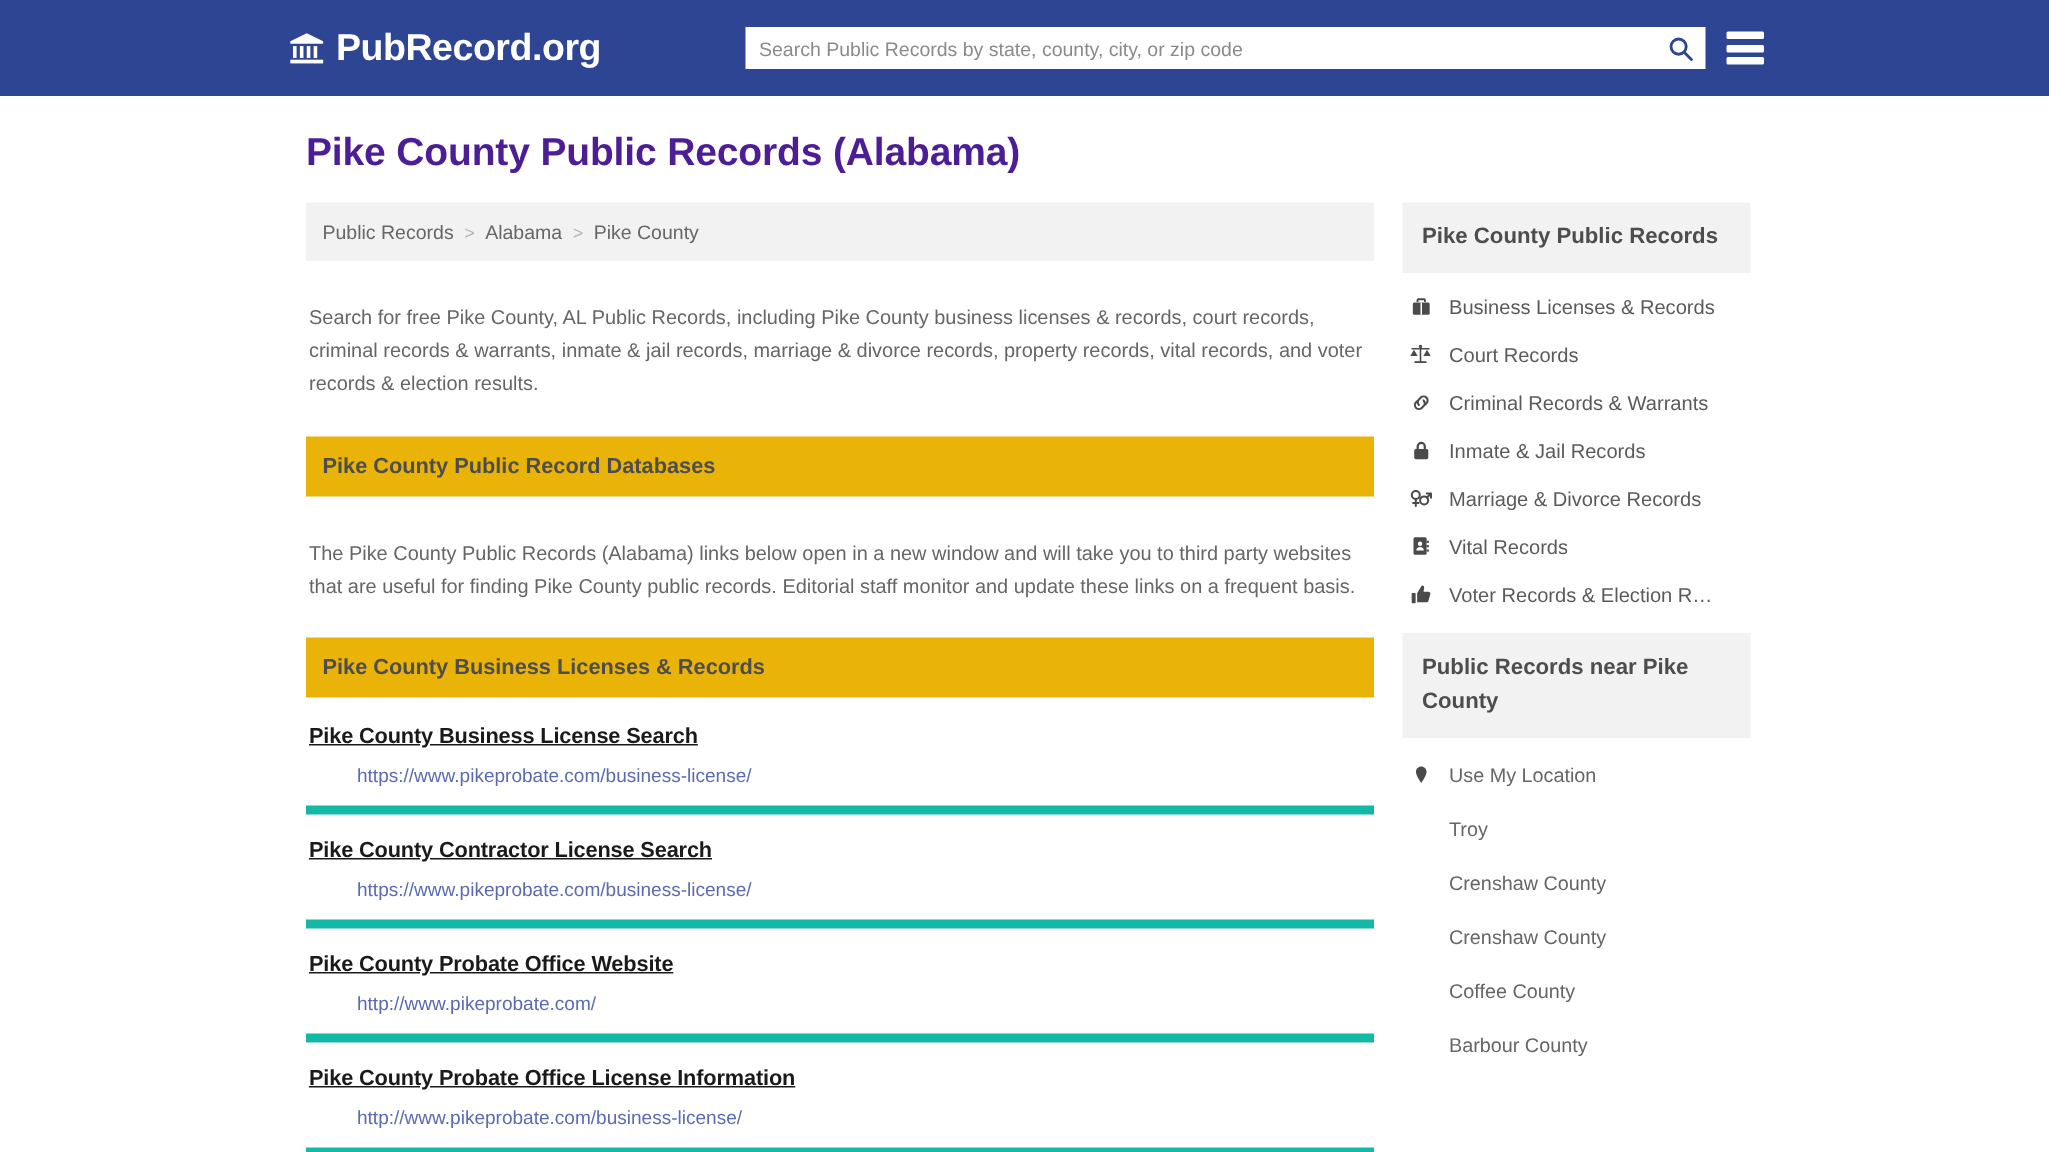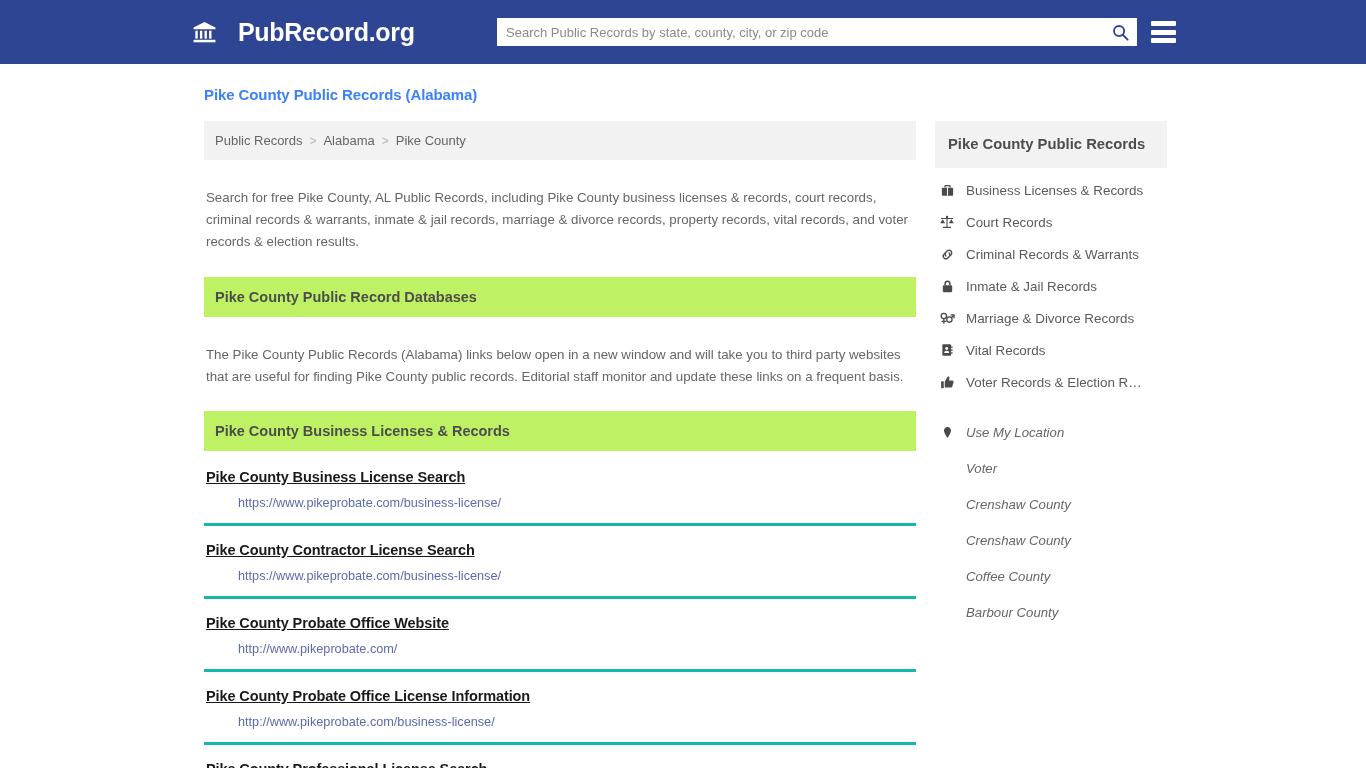--- a/index.html
+++ b/index.html
@@ -28,21 +28,20 @@
     text-decoration: none;
     cursor: pointer;
   }
   .brand-icon { width: 25px; height: 25px; display: block; }
   .brand-name {
     color: #ffffff;
     font-size: 25px;
     font-weight: bold;
     letter-spacing: -0.3px;
     white-space: nowrap;
-    margin-left: 14px;
   }
   .search-wrap {
     position: absolute;
     left: 497px;
     top: 18px;
     width: 640px;
     height: 28px;
     background: #ffffff;
     display: flex;
     align-items: center;
@@ -84,37 +83,37 @@
     border-radius: 1px;
   }
 
   
   .page {
     width: 1366px;
     padding-top: 22px;
   }
   .page-title {
     margin: 0 0 18px 204px;
-    font-size: 15px;
+    font-size: 26px;
     font-weight: bold;
-    color: #3b82f6;
+    color: #4c1d95;
     letter-spacing: -0.1px;
   }
   .columns {
     display: flex;
     align-items: flex-start;
     margin-left: 204px;
     gap: 19px;
   }
   .col-main { width: 712px; }
   .col-side { width: 232px; }
 
   
   .panel-head {
-    background: #bef264;
+    background: #eab308;
     padding: 12px 11px;
     font-size: 14.5px;
     font-weight: bold;
     color: #4d4d4d;
   }
   .breadcrumb {
     background: #f2f2f2;
     padding: 12px 11px;
     font-size: 13px;
     color: #666;
@@ -130,21 +129,21 @@
     font-size: 13.3px;
     line-height: 22px;
     color: #666;
     padding: 14px 2px 10px 2px;
   }
 
   
   .link-list { padding-top: 2px; }
   .link-row {
     padding: 15px 2px 13px 2px;
-    border-bottom: 3px solid #14b8a6;
+    border-bottom: 6px solid #14b8a6;
   }
   .link-row:last-of-type { border-bottom: 0; }
   .link-title {
     display: inline-block;
     font-size: 14.5px;
     font-weight: bold;
     color: #1a1a1a;
     text-decoration: underline;
     cursor: pointer;
     letter-spacing: -0.1px;
@@ -193,21 +192,20 @@
   }
   .near-list { padding: 6px 0 0 0; }
   .near-item {
     padding: 10px 4px;
     font-size: 13.2px;
     color: #666;
     cursor: pointer;
     display: flex;
     align-items: center;
     gap: 11px;
-    font-style: italic;
   }
   .near-item .ico { width: 16px; min-width: 16px; height: 16px; display: flex; align-items: center; justify-content: center; }
   .near-item .ico.spacer { }
   svg { display: block; }
 </style>
 </head>
 <body>
 
 <div class="site-header">
   <a class="brand">
@@ -376,35 +374,36 @@
             <svg viewBox="0 0 24 24" width="15" height="15" fill="#4a4a4a">
               <rect x="1.8" y="10" width="4.2" height="11" rx="0.8"></rect>
               <path d="M7.6 10.4 12.4 2.3c1.6-.3 2.9.7 2.7 2.4l-.7 4h5.2c1.5 0 2.5 1.2 2.1 2.6l-2 7c-.3 1-1.1 1.7-2.2 1.7H7.6V10.4z"></path>
             </svg>
           </span>
           <span class="lbl">Voter Records &amp; Election R…</span>
         </div>
 
       </div>
 
+      <div class="side-head">Public Records near Pike County</div>
 
       <div class="near-list">
 
         <div class="near-item">
           <span class="ico">
             <svg viewBox="0 0 24 24" width="13" height="13" fill="#4a4a4a">
               <path d="M12 1.8c-3.6 0-6.5 2.9-6.5 6.5 0 4.9 6.5 13.9 6.5 13.9s6.5-9 6.5-13.9c0-3.6-2.9-6.5-6.5-6.5z"></path>
             </svg>
           </span>
           <span>Use My Location</span>
         </div>
 
         <div class="near-item">
           <span class="ico spacer"></span>
-          <span>Voter</span>
+          <span>Troy</span>
         </div>
         <div class="near-item">
           <span class="ico spacer"></span>
           <span>Crenshaw County</span>
         </div>
         <div class="near-item">
           <span class="ico spacer"></span>
           <span>Crenshaw County</span>
         </div>
         <div class="near-item">

